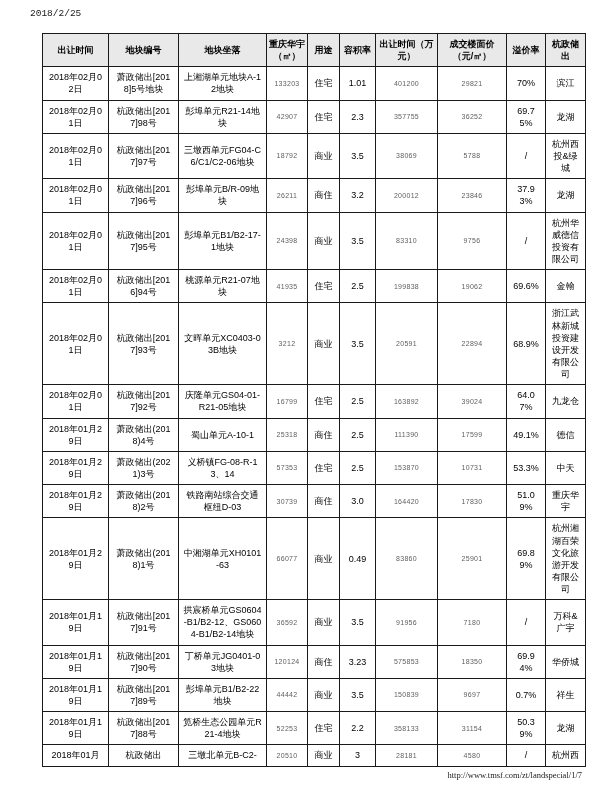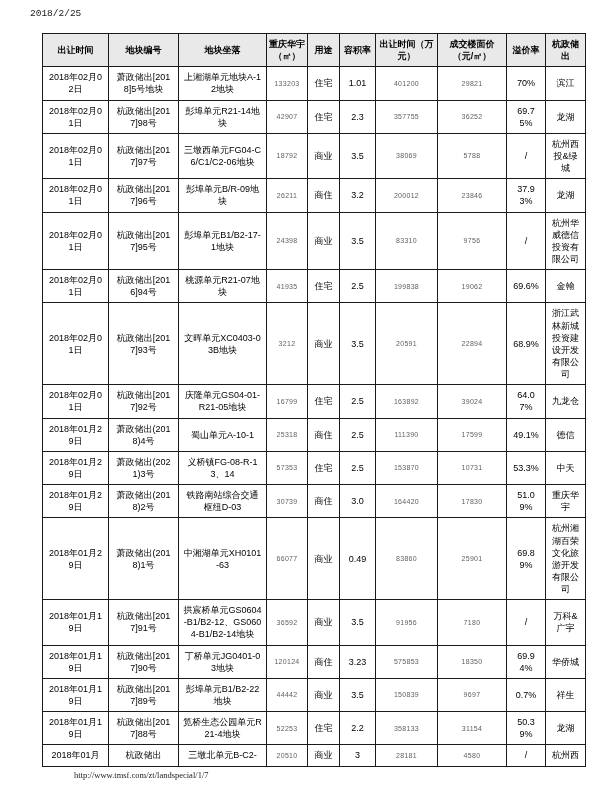--- a/index.html
+++ b/index.html
@@ -47,23 +47,23 @@
   
   .land-table td:nth-child(4),
   .land-table td:nth-child(7),
   .land-table td:nth-child(8) {
     font-size: 7px;
     color: #5f5f5f;
     letter-spacing: 0.3px;
   }
   .print-footer {
     position: absolute; bottom: 12px; left: 30px; right: 30px;
-    display: flex; justify-content: flex-start; align-items: baseline;
+    display: flex; justify-content: flex-end; align-items: baseline;
     font-family: "Liberation Serif", serif;
-    font-size: 8.5px; color: #1a1a1a; margin-left: 44px;
+    font-size: 8.5px; color: #1a1a1a;
   }
 </style>
 </head>
 <body>
 
 <div class="print-header">
   <span class="left">2018/2/25</span>
   <span class="right"></span>
 </div>
 

